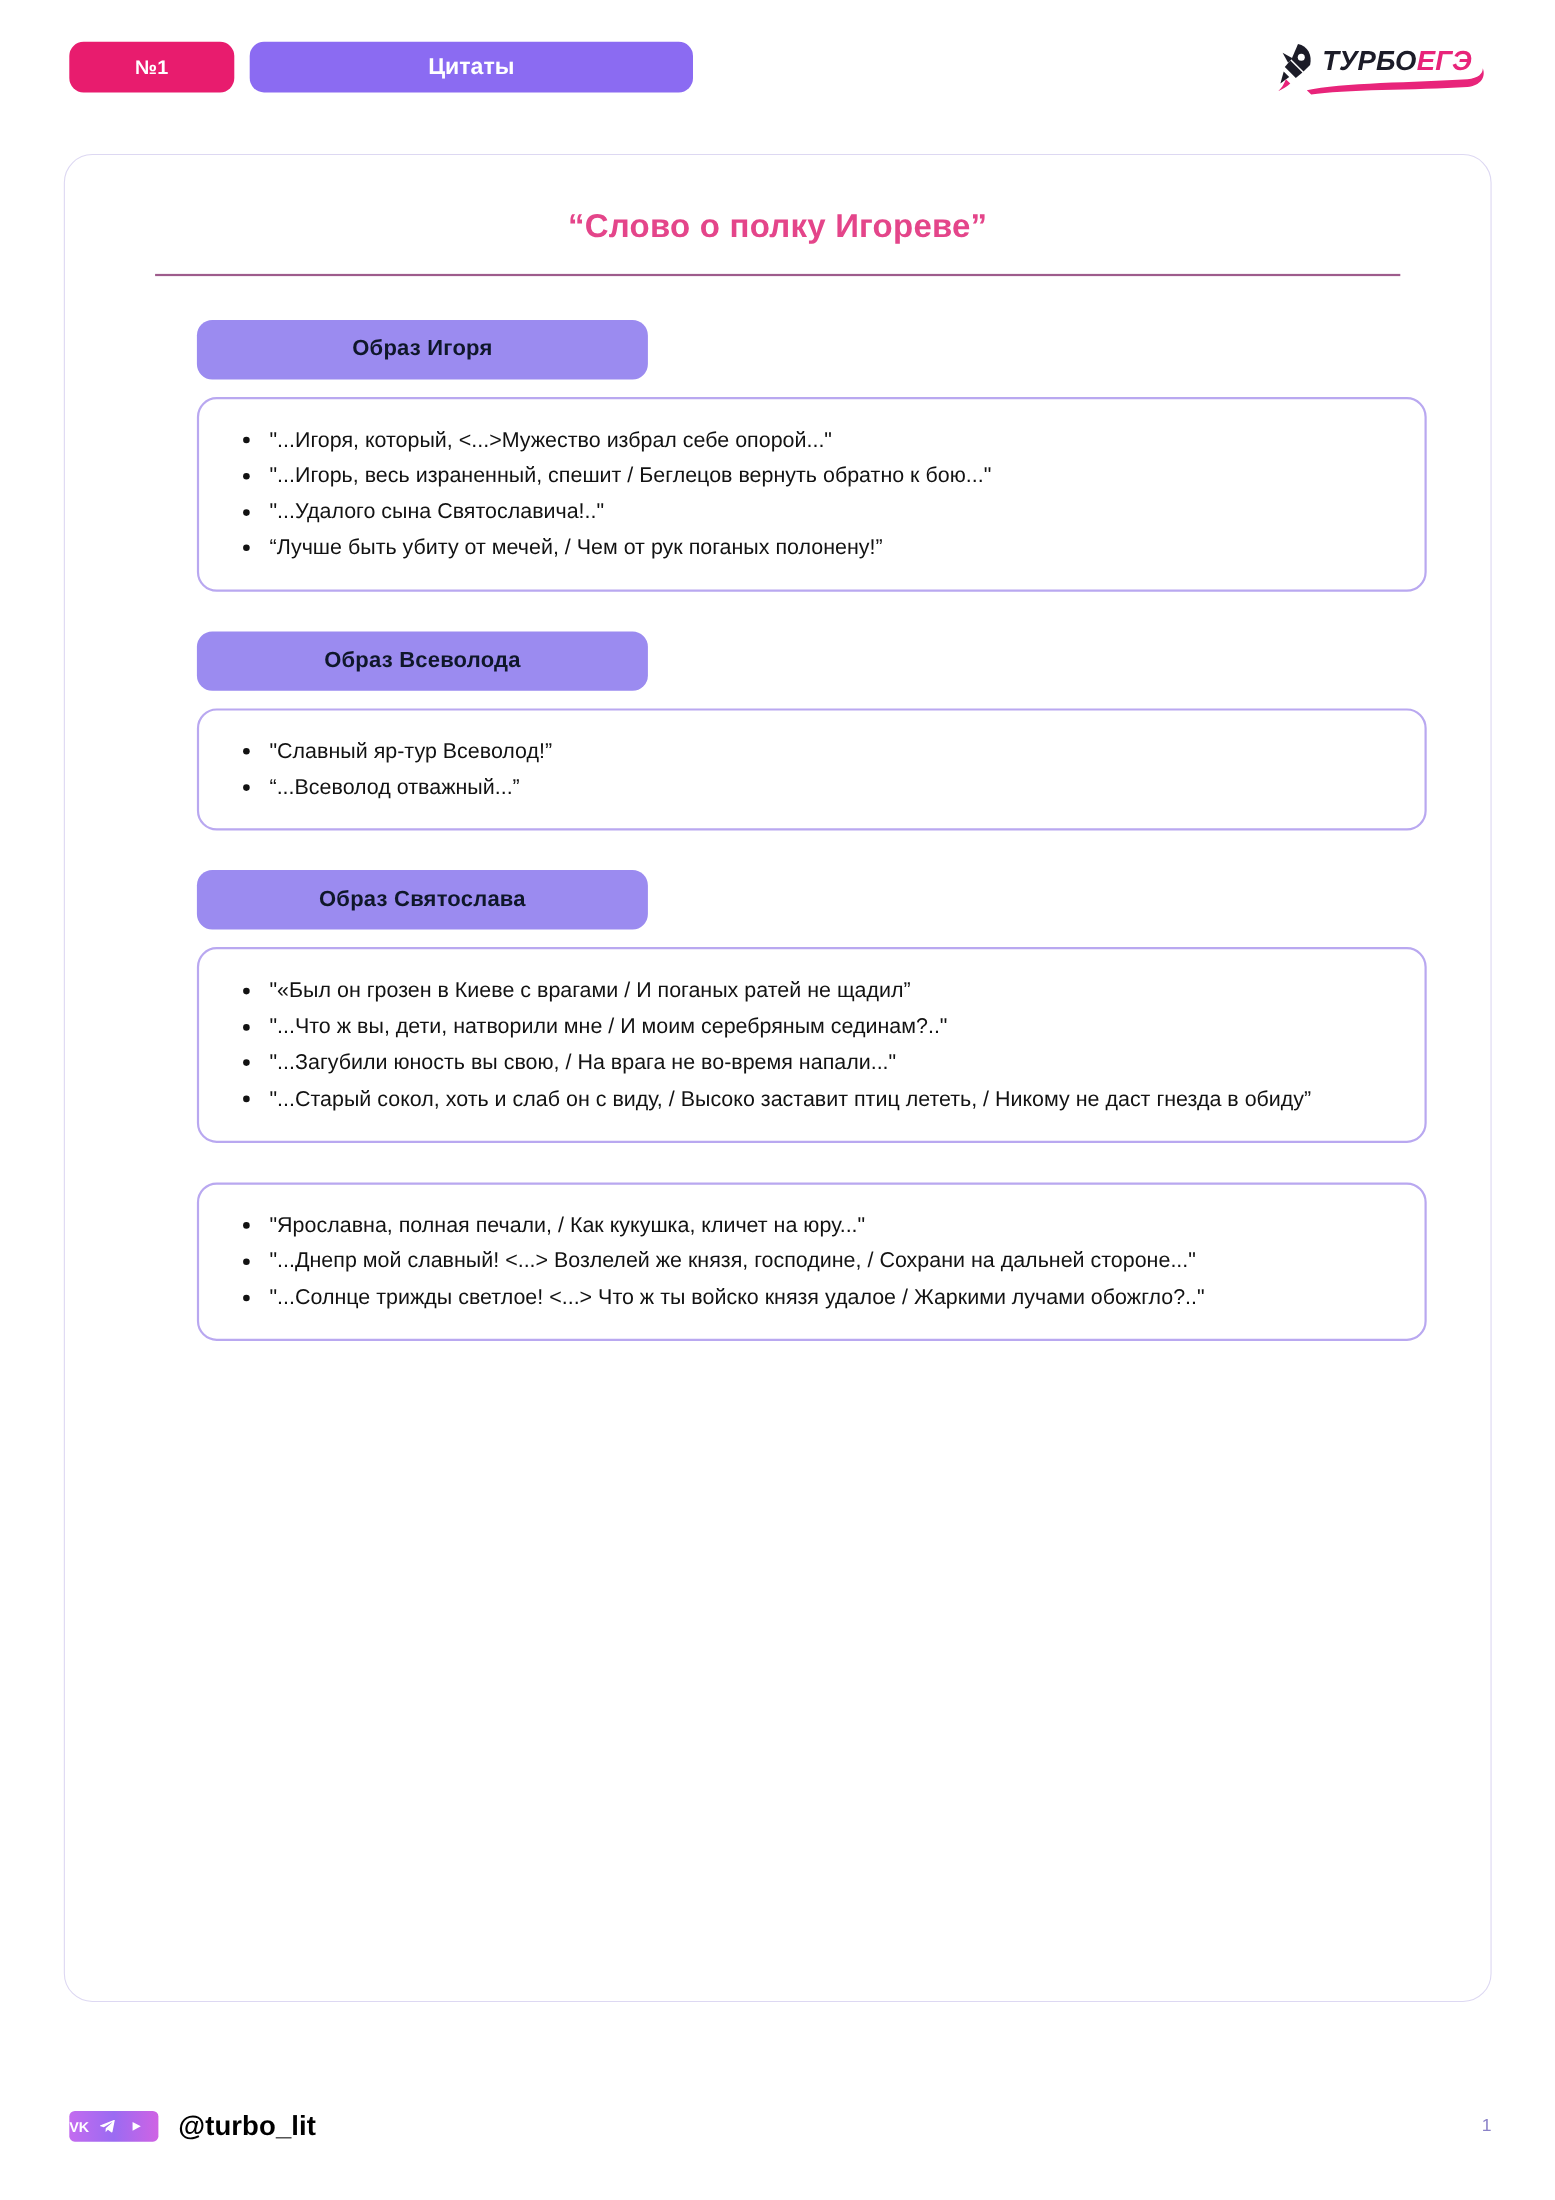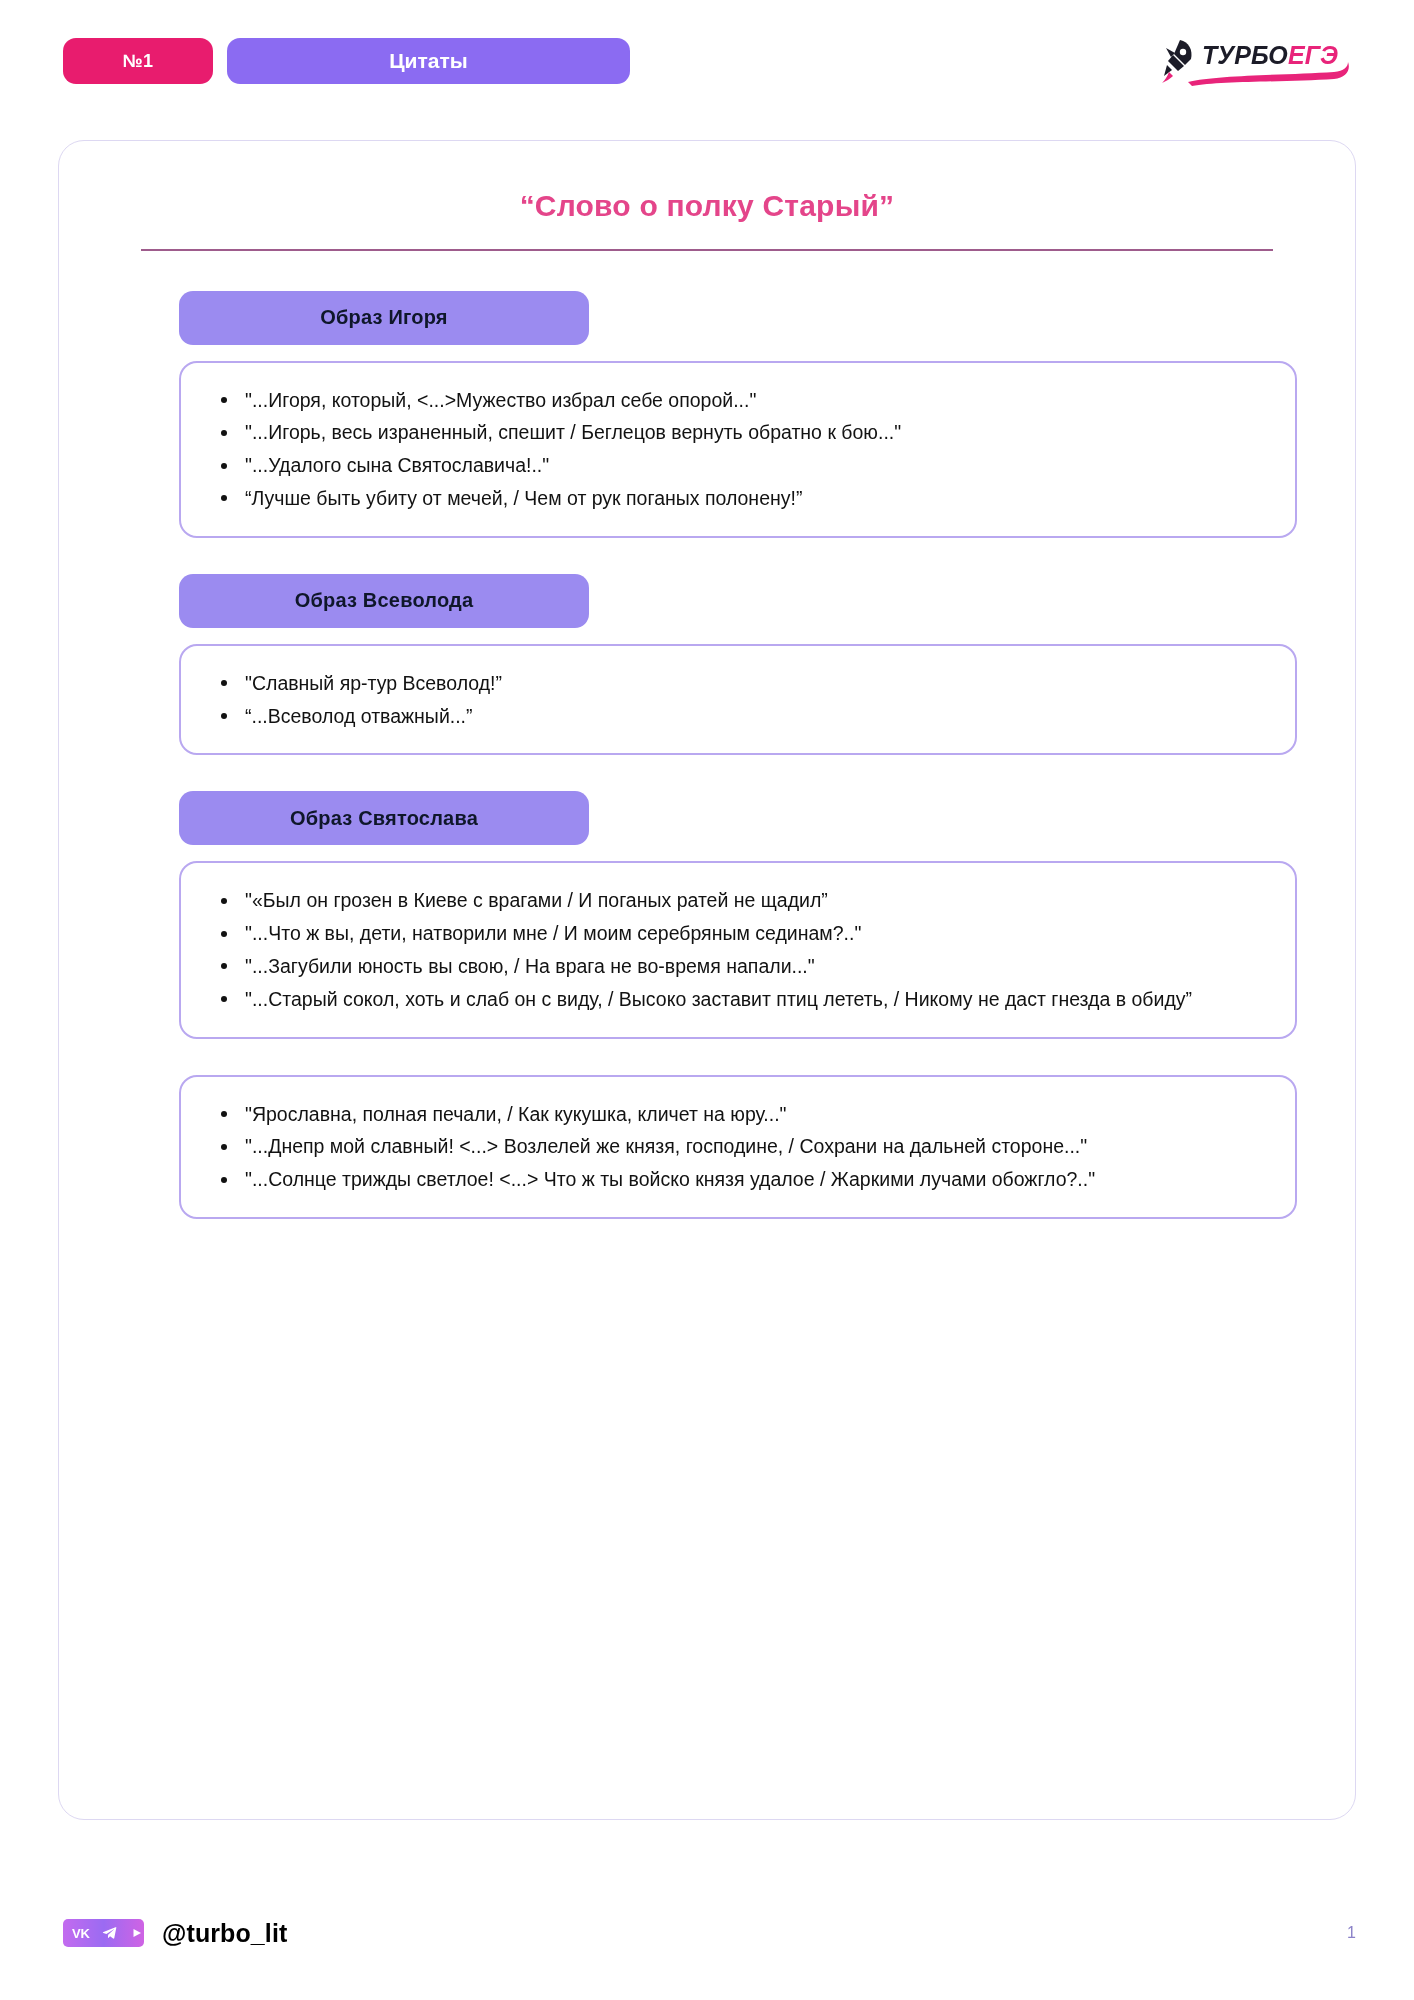--- a/index.html
+++ b/index.html
@@ -174,21 +174,21 @@
     height: 28px;
     border-radius: 5px;
     overflow: hidden;
     background: linear-gradient(90deg, #C36BEF 0%, #9B6BF2 50%, #CF63E4 100%);
   }
   .social-icon {
     width: 27px;
     height: 44px;
     display: flex;
     align-items: center;
-    justify-content: flex-end;
+    justify-content: flex-start;
     color: #ffffff;
   }
   .social-icon svg { display: block; }
   .social-icon .vk-text {
     font-size: 13px;
     font-weight: bold;
     font-family: "Liberation Sans", sans-serif;
     line-height: 1;
   }
 
@@ -229,21 +229,21 @@
 
         <text x="44" y="30" font-family="Liberation Sans, sans-serif" font-size="25" font-weight="bold" font-style="italic" fill="#1C1C28">ТУРБО</text>
         <text x="130" y="30" font-family="Liberation Sans, sans-serif" font-size="25" font-weight="bold" font-style="italic" fill="#E8247A">ЕГЭ</text>
 
         <path d="M30 48 C60 41 130 41 176 38 C186 37 190 33 190 28 C193 36 188 44 176 45 C130 48 62 47 34 52 Z" fill="#E8247A"></path>
       </svg>
     </div>
   </div>
 
   <div class="card">
-    <div class="card-title">“Слово о полку Старый”</div>
+    <div class="card-title">“Слово о полку Игореве”</div>
     <div class="title-rule"></div>
 
     <div class="sections">
 
       <div class="section">
         <div class="section-badge">Образ Игоря</div>
         <div class="quote-box">
           <ul class="quote-list">
             <li class="quote-item">"...Игоря, который, &lt;...&gt;Мужество избрал себе опорой..."</li>
             <li class="quote-item">"...Игорь, весь израненный, спешит / Беглецов вернуть обратно к бою..."</li>

